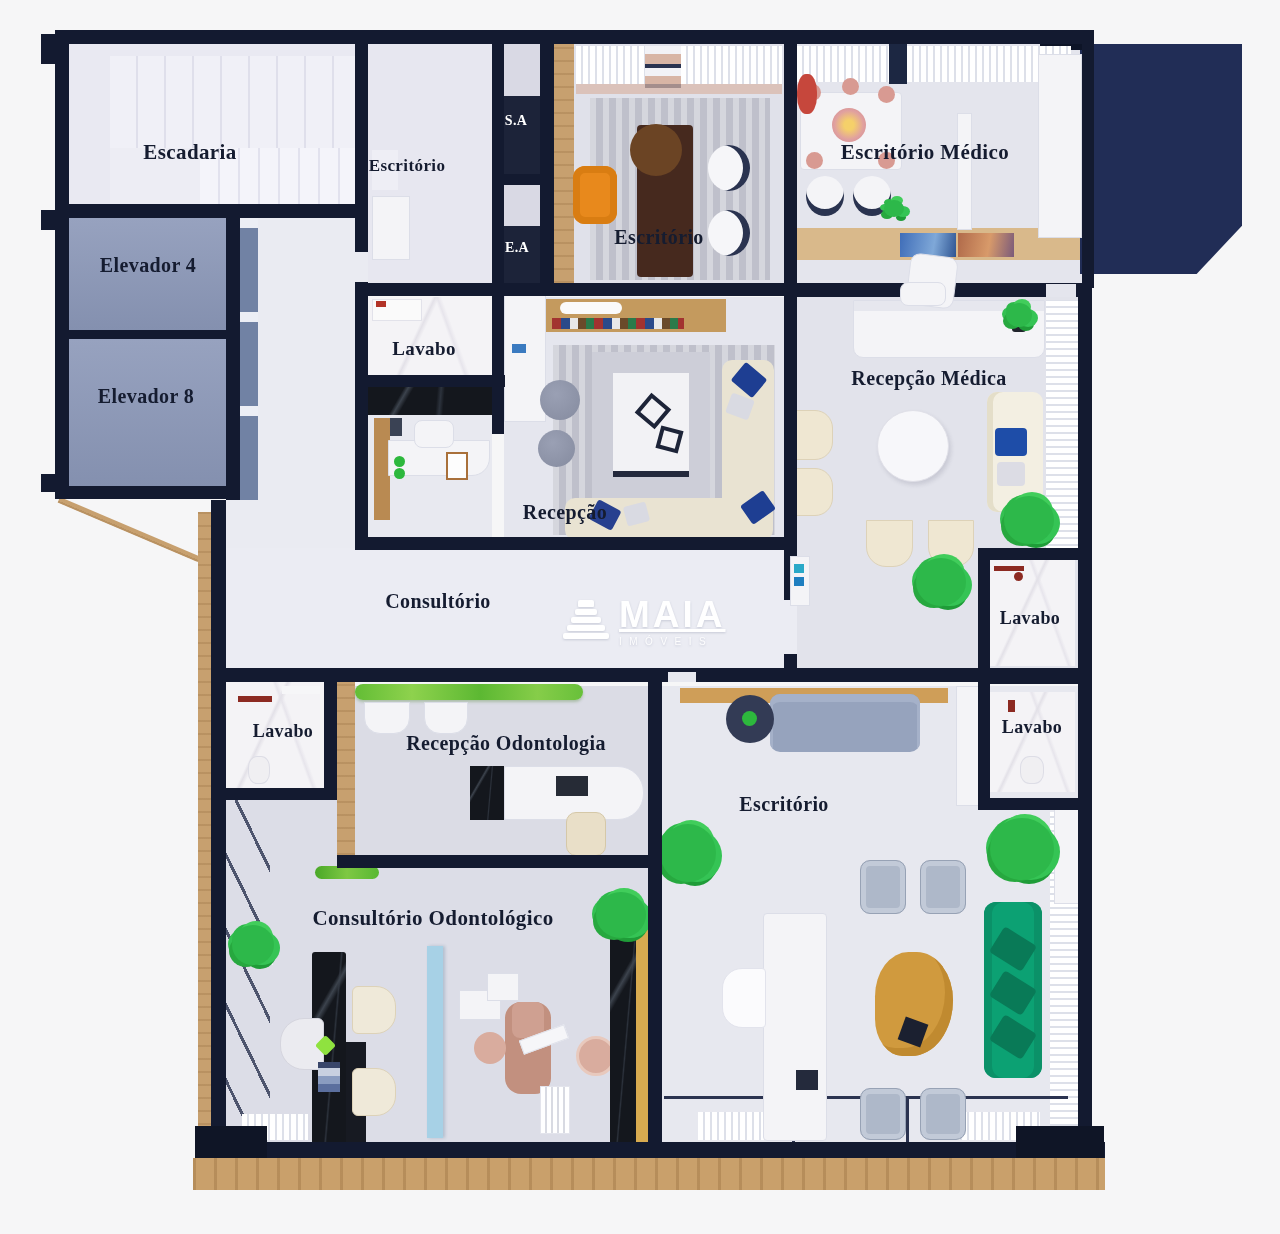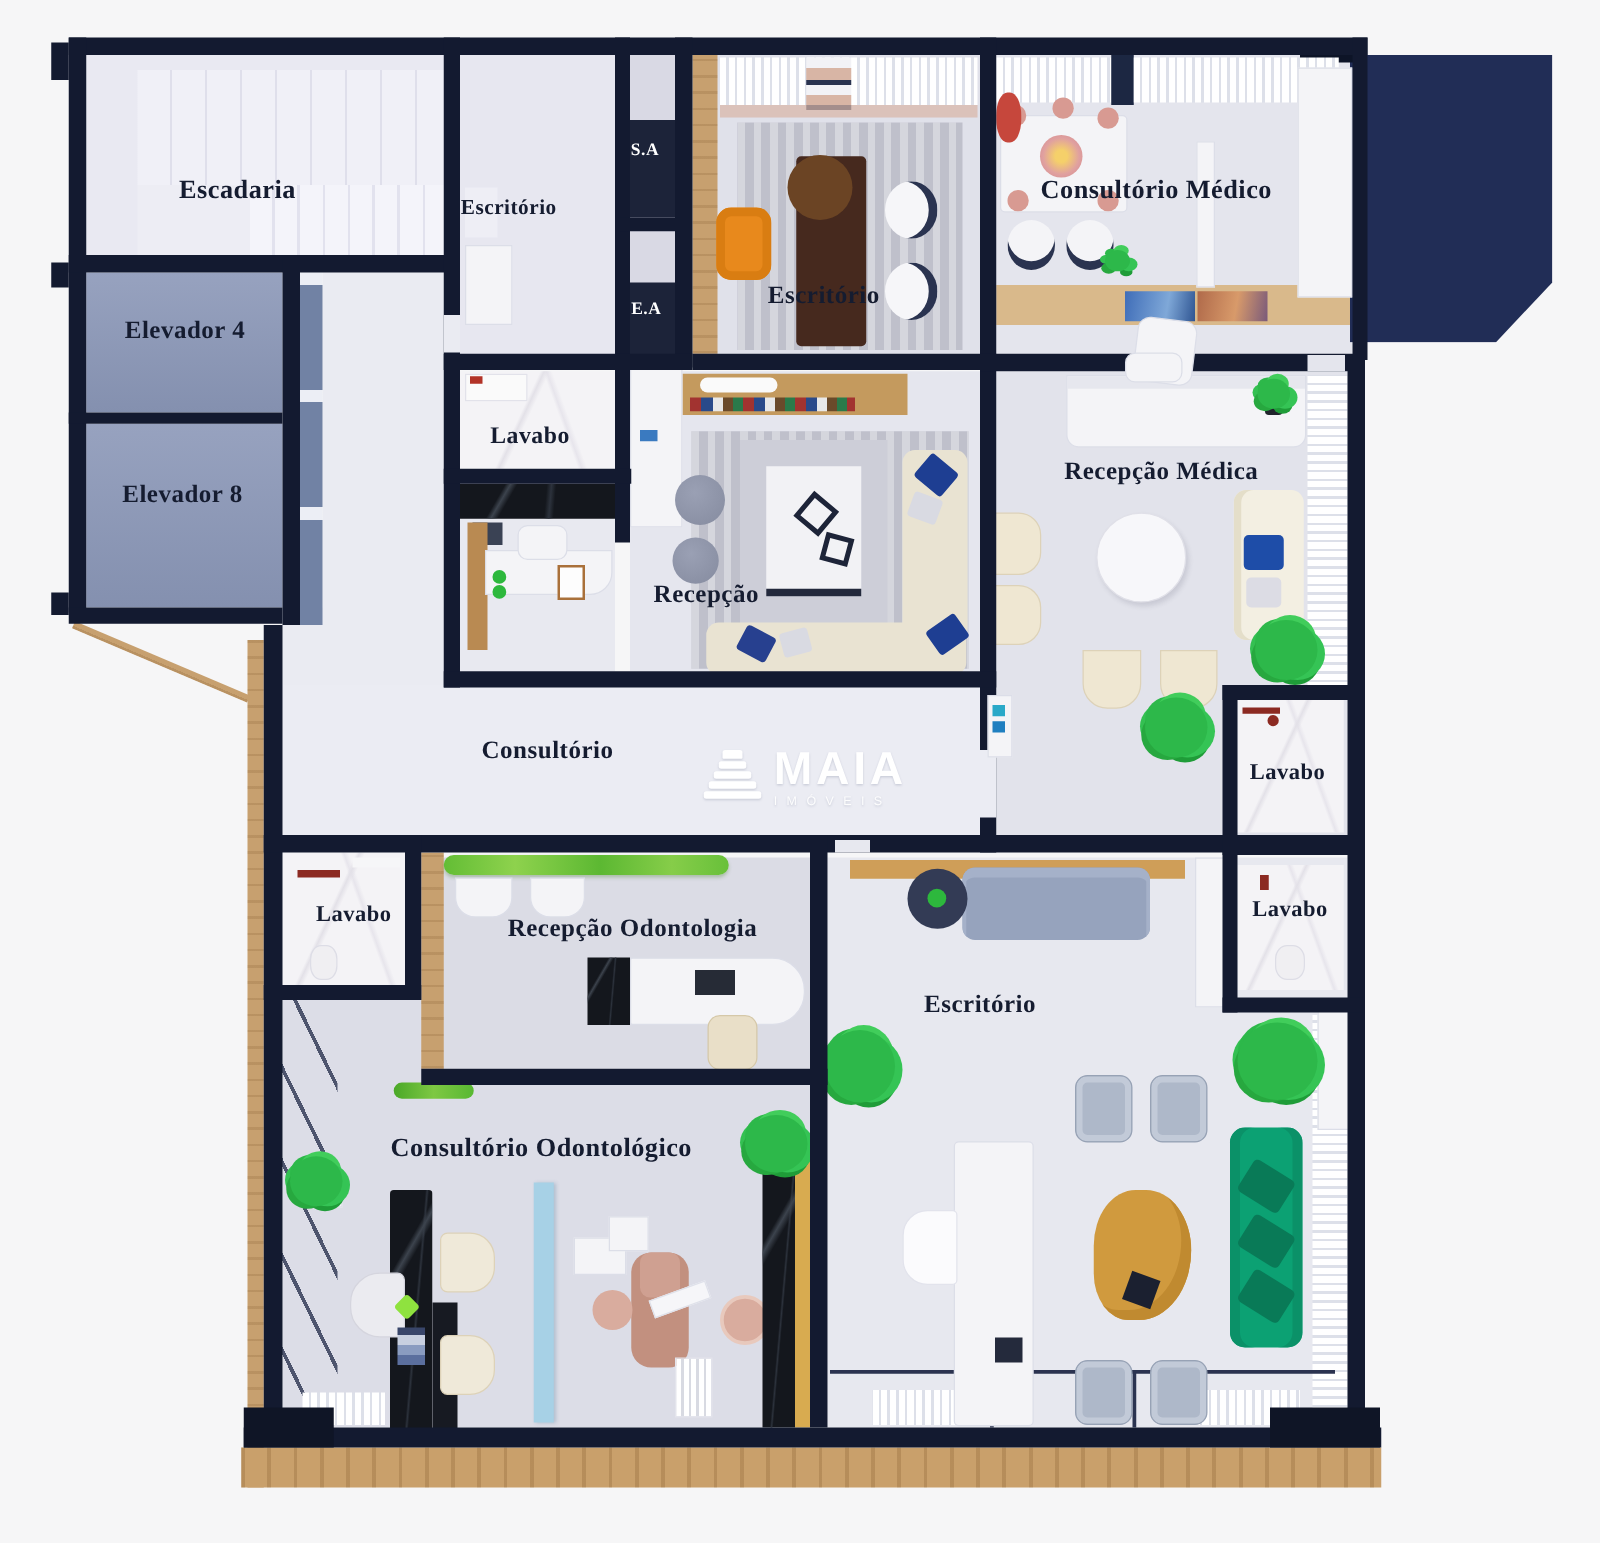--- a/index.html
+++ b/index.html
@@ -27,21 +27,21 @@
       box-shadow:9px 3px 0 -3px #35c455,-7px 6px 0 -4px #27a83f,3px -8px 0 -4px #41cd5b,
                  -5px -6px 0 -5px #2db84a,7px 9px 0 -5px #1f9c38,-9px -1px 0 -5px #34c052;}
   .chair-cr{background:#efe7d2;border:1px solid #ddd2b8;}
   .chair-gr{background:#aeb8c9;border:1px solid #97a2b5;}
   .whitefurn{background:#f4f4f7;border:1px solid #dcdee8;}
   .wm{position:absolute;z-index:45;display:flex;align-items:flex-start;gap:10px;
       filter:drop-shadow(0 1px 1px rgba(40,50,90,.18));}
   .wm-bars{display:flex;flex-direction:column;align-items:center;gap:2px;padding-top:3px;}
   .wm-bars div{background:#ffffff;border-radius:2px;height:6px;}
   .wm-brand{font-family:"Liberation Sans","DejaVu Sans",sans-serif;font-weight:700;
-      font-size:37px;line-height:36px;color:#ffffff;letter-spacing:3px;}
+      font-size:37px;line-height:36px;color:#ffffff;letter-spacing:3px;text-decoration:underline;}
   .wm-sub{font-family:"Liberation Sans","DejaVu Sans",sans-serif;font-size:10px;
       color:#ffffff;letter-spacing:7.5px;margin-top:3px;opacity:.92;}
 </style>
 </head>
 <body>
 
 <div id="plan">
 
   <div class="floor" style="left:69px;top:44px;width:288px;height:160px;background:#e9e9f2;"></div>
   <div class="floor" style="left:110px;top:56px;width:246px;height:92px;background:repeating-linear-gradient(90deg,#f0f0f7 0 26px,#dfdfeb 26px 28px);"></div>
@@ -282,23 +282,23 @@
   <div class="furn chair-gr" style="left:860px;top:1088px;width:44px;height:50px;border-radius:10px;box-shadow:inset 0 0 0 5px #c2cad8;z-index:11;"></div>
   <div class="furn chair-gr" style="left:920px;top:1088px;width:44px;height:50px;border-radius:10px;box-shadow:inset 0 0 0 5px #c2cad8;z-index:11;"></div>
 
   <div class="lbl" style="left:190px;top:152px;font-size:21px;">Escadaria</div>
   <div class="lbl" style="left:148px;top:265px;font-size:20px;">Elevador 4</div>
   <div class="lbl" style="left:146px;top:396px;font-size:20px;">Elevador 8</div>
   <div class="lbl" style="left:407px;top:166px;font-size:17px;">Escritório</div>
   <div class="lbl white" style="left:516px;top:121px;font-size:14px;">S.A</div>
   <div class="lbl white" style="left:517px;top:248px;font-size:14px;">E.A</div>
   <div class="lbl" style="left:659px;top:237px;font-size:20px;">Escritório</div>
-  <div class="lbl" style="left:925px;top:152px;font-size:21px;">Consultório Médico</div>
+  <div class="lbl" style="left:925px;top:152px;font-size:21px;">Escritório Médico</div>
   <div class="lbl" style="left:424px;top:349px;font-size:19px;">Lavabo</div>
-  <div class="lbl" style="left:565px;top:476px;font-size:20px;">Recepção</div>
+  <div class="lbl" style="left:565px;top:512px;font-size:20px;">Recepção</div>
   <div class="lbl" style="left:929px;top:378px;font-size:20px;">Recepção Médica</div>
   <div class="lbl" style="left:438px;top:601px;font-size:20px;">Consultório</div>
   <div class="lbl" style="left:1030px;top:618px;font-size:18px;">Lavabo</div>
   <div class="lbl" style="left:1032px;top:727px;font-size:18px;">Lavabo</div>
   <div class="lbl" style="left:283px;top:731px;font-size:18px;">Lavabo</div>
   <div class="lbl" style="left:506px;top:743px;font-size:20px;">Recepção Odontologia</div>
   <div class="lbl" style="left:784px;top:804px;font-size:20px;">Escritório</div>
   <div class="lbl" style="left:433px;top:918px;font-size:21px;">Consultório Odontológico</div>
 
   <div class="wm" style="left:563px;top:597px;">

